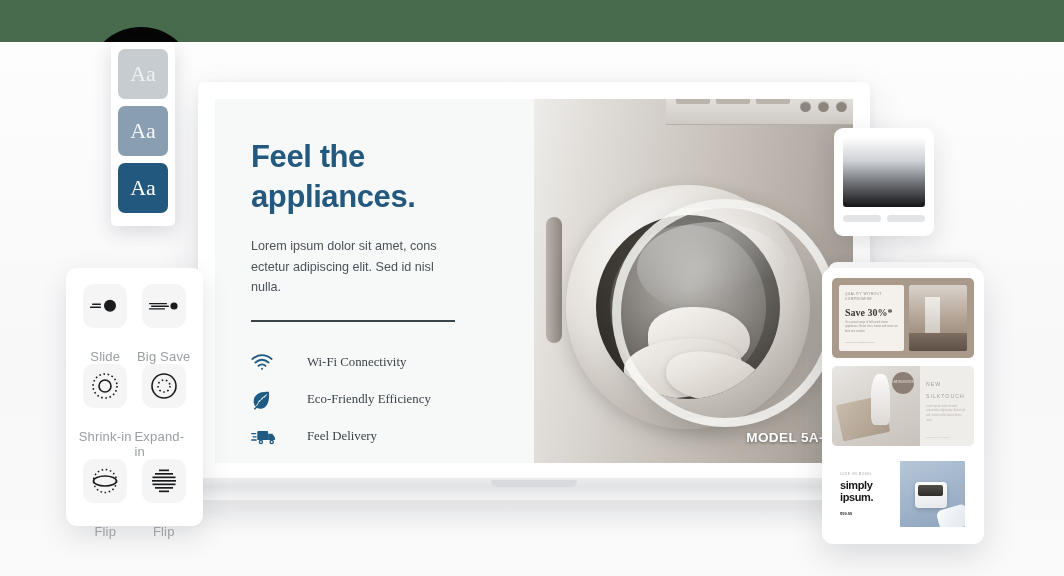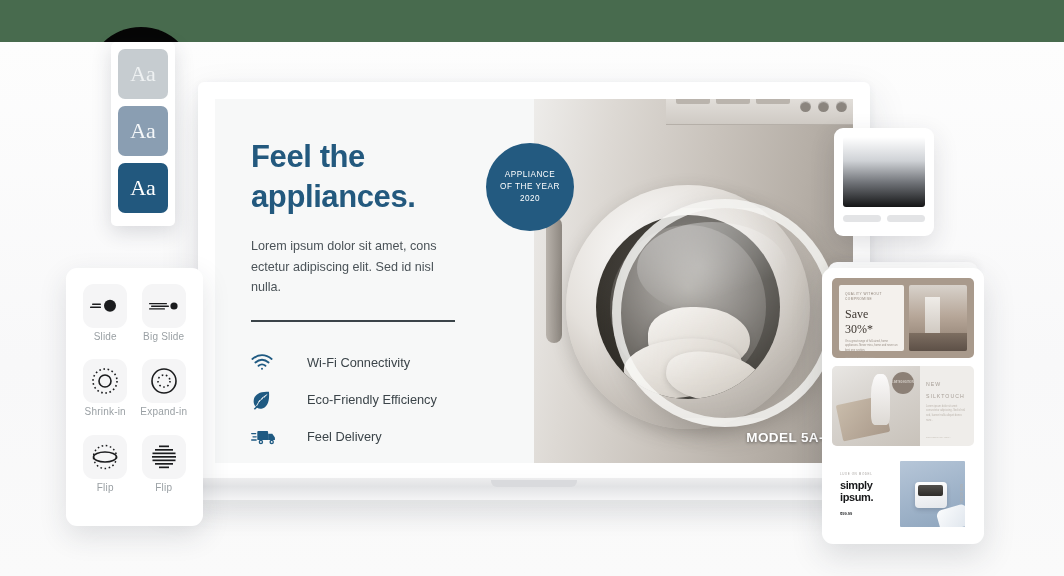--- a/index.html
+++ b/index.html
@@ -90,21 +90,21 @@
     margin-top: 20px;
     font-size: 12.6px; line-height: 1.62;
     color: #4b5358;
     max-width: 212px;
   }
   .hero-rule {
     margin-top: 22px;
     width: 204px; height: 2px;
     background: #3b4449;
   }
-  .feature-list { margin-top: 22px; }
+  .feature-list { margin-top: 22px; font-family: Liberation Serif, serif; }
   .feature-row {
     display: flex; align-items: center;
     height: 37px;
   }
   .feature-ico {
     width: 34px; flex: 0 0 34px;
     display: flex; align-items: center; justify-content: flex-start;
     color: #1f5a82;
   }
   .feature-label {
@@ -252,22 +252,22 @@
     display: flex; flex-direction: column;
     align-items: center; justify-content: flex-start;
   }
   .anim-tile {
     width: 44px; height: 44px;
     border-radius: 11px;
     background: #f5f5f6;
     display: flex; align-items: center; justify-content: center;
   }
   .anim-label {
-    margin-top: 3px;
-    font-size: 10px; color: #9aa0a4;
+    margin-top: 21px;
+    font-size: 13px; color: #9aa0a4;
     letter-spacing: .2px;
   }
 
   
   .grad-card {
     position: absolute; left: 834px; top: 128px;
     width: 100px; height: 108px;
     background: #ffffff;
     border-radius: 9px;
     box-shadow: 0 9px 26px rgba(40,45,60,.14);
@@ -301,21 +301,21 @@
   }
   
   .tpl-kitchen { background: #a99a8c; display: flex; }
   .tk-left {
     width: 46%; margin: 7px 0 7px 7px;
     background: #f4f1ed; border-radius: 2px;
     padding: 7px 6px;
     display: flex; flex-direction: column; gap: 3px;
   }
   .tk-eyebrow { font-size: 3.2px; letter-spacing: .5px; color: #8d8176; line-height: 1.5; }
-  .tk-head { font-size: 12px; font-weight: 400; color: #3d3630; font-family: "Liberation Serif", serif; margin-top: 2px; }
+  .tk-head { font-size: 10px; font-weight: 700; color: #3d3630; font-family: "Liberation Serif", serif; margin-top: 2px; }
   .tk-body { font-size: 2.7px; line-height: 1.7; color: #9b9188; }
   .tk-foot { font-size: 2.4px; color: #b0a79e; margin-top: auto; }
   .tk-right {
     flex: 1; margin: 7px 7px 7px 5px;
     background:
       linear-gradient(180deg,#d8d2cb 0%, #b6a698 48%, #8a7a6c 100%);
     border-radius: 2px; position: relative; overflow: hidden;
   }
   .tk-right::before {
     content:''; position:absolute; left: 28%; top: 18%;
@@ -500,25 +500,20 @@
                 <div class="wm-towel" style="left:70px;top:138px;width:96px;height:48px;transform:rotate(7deg);"></div>
               </div>
             </div>
             <div class="wm-door-open">
               <div class="wm-glass-gloss"></div>
             </div>
           </div>
           <div class="wm-model">MODEL 5A-11</div>
         </div>
 
-        <div class="badge">
-          <span>APPLIANCE</span>
-          <span>OF THE YEAR</span>
-          <span>2020</span>
-        </div>
 
       </div>
     </div>
     <div class="laptop-base"></div>
     <div class="laptop-notch"></div>
   </div>
 
   <div class="font-card">
     <div class="font-sw sw-1">Aa</div>
     <div class="font-sw sw-2">Aa</div>
@@ -540,21 +535,21 @@
 
     <div class="anim-item">
       <div class="anim-tile">
         <svg width="32" height="16" viewBox="0 0 32 16">
           <rect x="1" y="5" width="18" height="1.3" rx=".6" fill="#1b1c1e"></rect>
           <rect x="3" y="7.6" width="18" height="1.3" rx=".6" fill="#1b1c1e"></rect>
           <rect x="1" y="10.2" width="16" height="1.3" rx=".6" fill="#1b1c1e"></rect>
           <circle cx="26" cy="8" r="3.6" fill="#1b1c1e"></circle>
         </svg>
       </div>
-      <div class="anim-label">Big Slide</div>
+      <div class="anim-label">Big Save</div>
     </div>
 
     <div class="anim-item">
       <div class="anim-tile">
         <svg width="28" height="28" viewBox="0 0 28 28">
           <circle cx="14" cy="14" r="12" fill="none" stroke="#1b1c1e" stroke-width="1.6" stroke-dasharray="1.6 2.6"></circle>
           <circle cx="14" cy="14" r="6" fill="none" stroke="#1b1c1e" stroke-width="1.6"></circle>
         </svg>
       </div>
       <div class="anim-label">Shrink-in</div>

